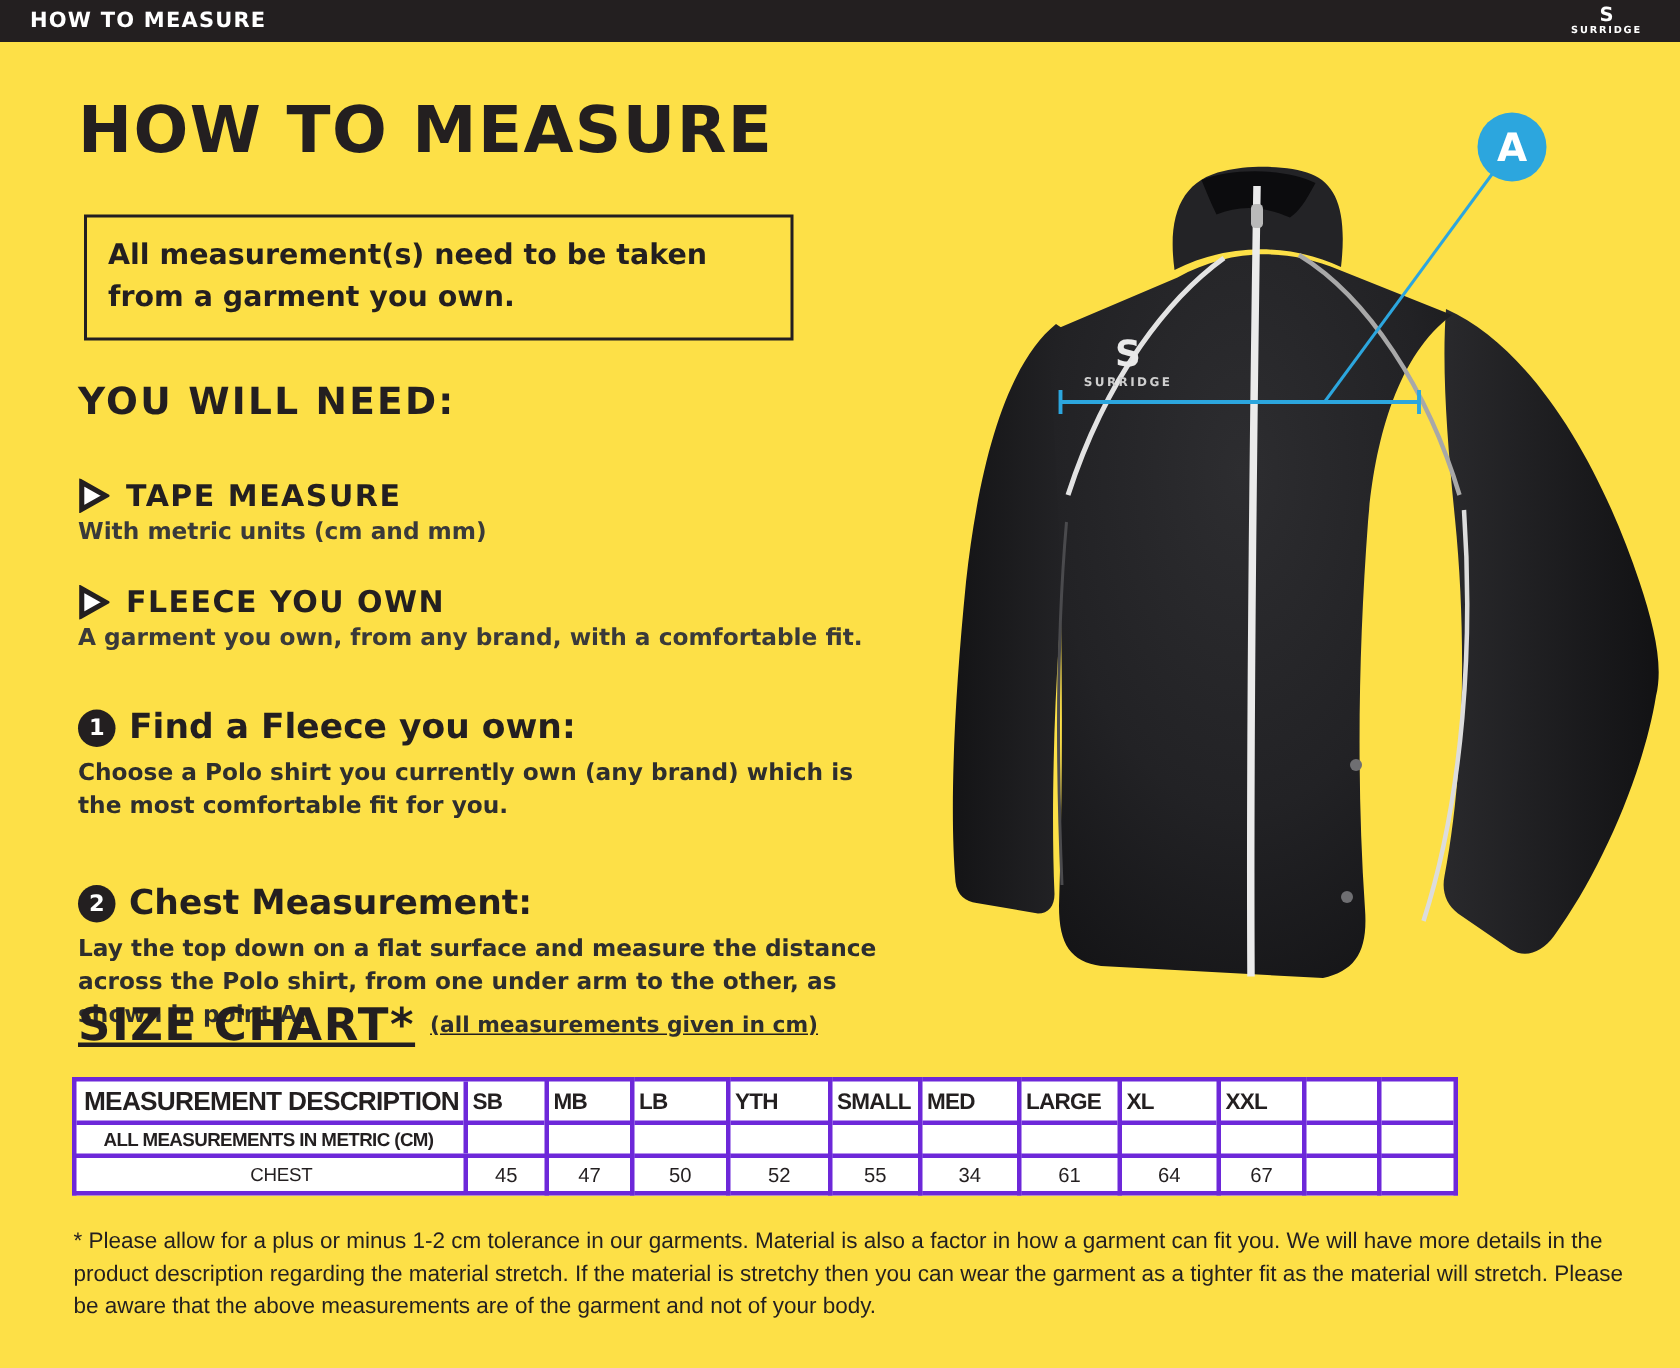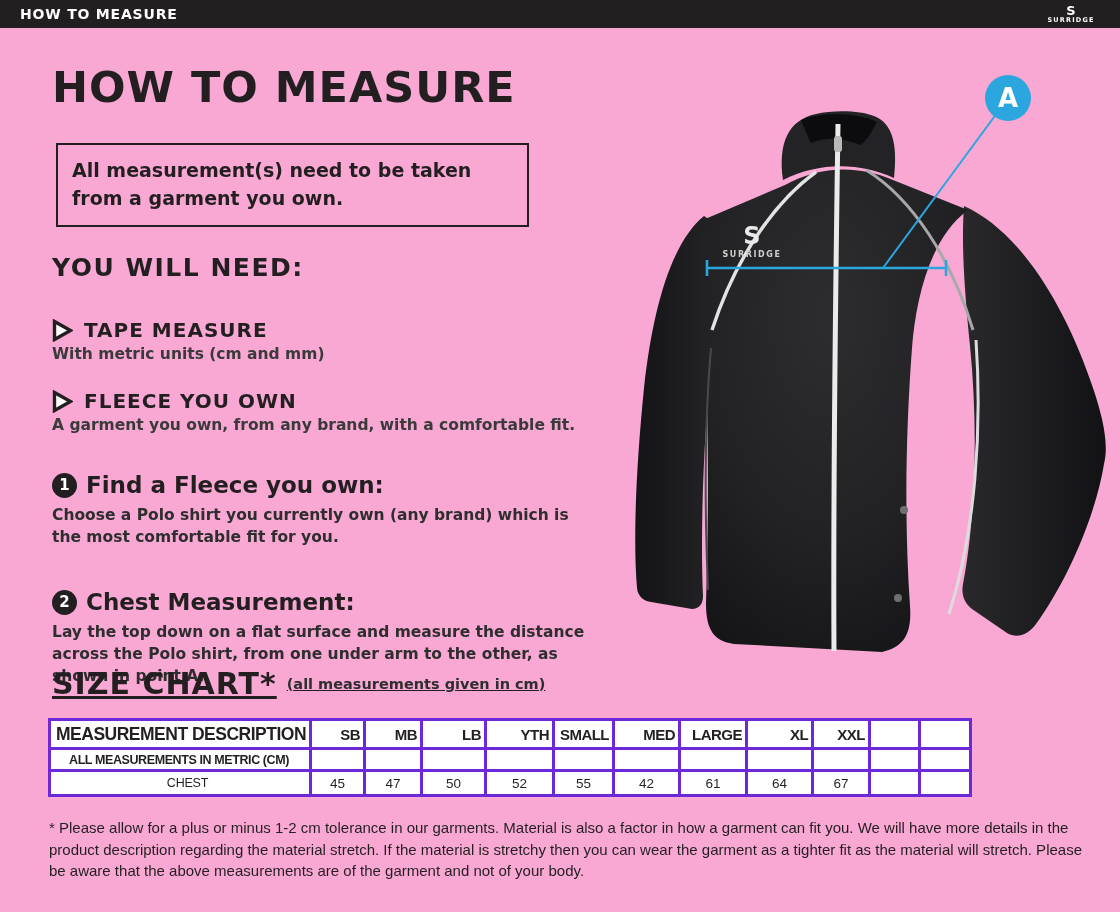--- a/index.html
+++ b/index.html
@@ -1,17 +1,17 @@
 <!DOCTYPE html>
 <html><head>
 <meta charset="utf-8">
 <style>
   html,body { margin:0; padding:0; background:#ffffff; }
   .page {
-    position:relative; width:1120px; height:912px; background:#f9a8d4;
+    position:relative; width:1120px; height:912px; background:#fde047;
     font-family:"Liberation Sans", sans-serif; color:#231f20; overflow:hidden;
   }
   
   .topbar {
     position:absolute; left:0; top:0; width:1120px; height:28px;
     background:#231f20; display:flex; align-items:center;
   }
   .topbar-title {
     color:#ffffff; font-family:"DejaVu Sans", sans-serif; font-weight:bold;
     font-size:14px; letter-spacing:0.8px; margin-left:20px;
@@ -80,21 +80,21 @@
     position:absolute; left:48px; top:718px;
     border-collapse:collapse; table-layout:fixed;
     border:2px solid #000; background:#fff;
   }
   .size-table th, .size-table td {
     border:3px solid #6d28d9; padding:0 3px; overflow:hidden; white-space:nowrap;
   }
   .size-table thead th {
     border-bottom:2px solid #000; height:26px;
     font-family:"Liberation Sans", sans-serif; font-weight:bold;
-    font-size:15px; letter-spacing:-0.5px; text-align:right;
+    font-size:15px; letter-spacing:-0.5px; text-align:left;
   }
   .size-table thead th.col0 {
     font-size:17.5px; text-align:left; padding-left:5px;
   }
   .size-table td.col0 { border-right:2px solid #000; text-align:left; padding-left:18px; }
   .size-table thead th.col0 { border-right:2px solid #000; }
   .size-table tr.metric-row td { height:19px; font-size:12.5px; font-weight:bold; letter-spacing:-0.4px; }
   .size-table tr.chest-row td { height:22px; font-size:13.5px; text-align:center; }
   .size-table tr.chest-row td.col0 { font-size:12.5px; letter-spacing:-0.2px; }
   
@@ -198,21 +198,21 @@
           <td></td>
           <td></td>
         </tr>
         <tr class="chest-row">
           <td class="col0">CHEST</td>
           <td>45</td>
           <td>47</td>
           <td>50</td>
           <td>52</td>
           <td>55</td>
-          <td>42</td>
+          <td>34</td>
           <td>61</td>
           <td>64</td>
           <td>67</td>
           <td></td>
           <td></td>
         </tr>
       </tbody>
   </table>
 
   <div class="footnote">* Please allow for a plus or minus 1-2 cm tolerance in our garments. Material is also a factor in how a garment can fit you. We will have more details in the product description regarding the material stretch.  If the material is stretchy then you can wear the garment as a tighter fit as the material will stretch.  Please be aware that the above measurements are of the garment and not of your body.</div>

